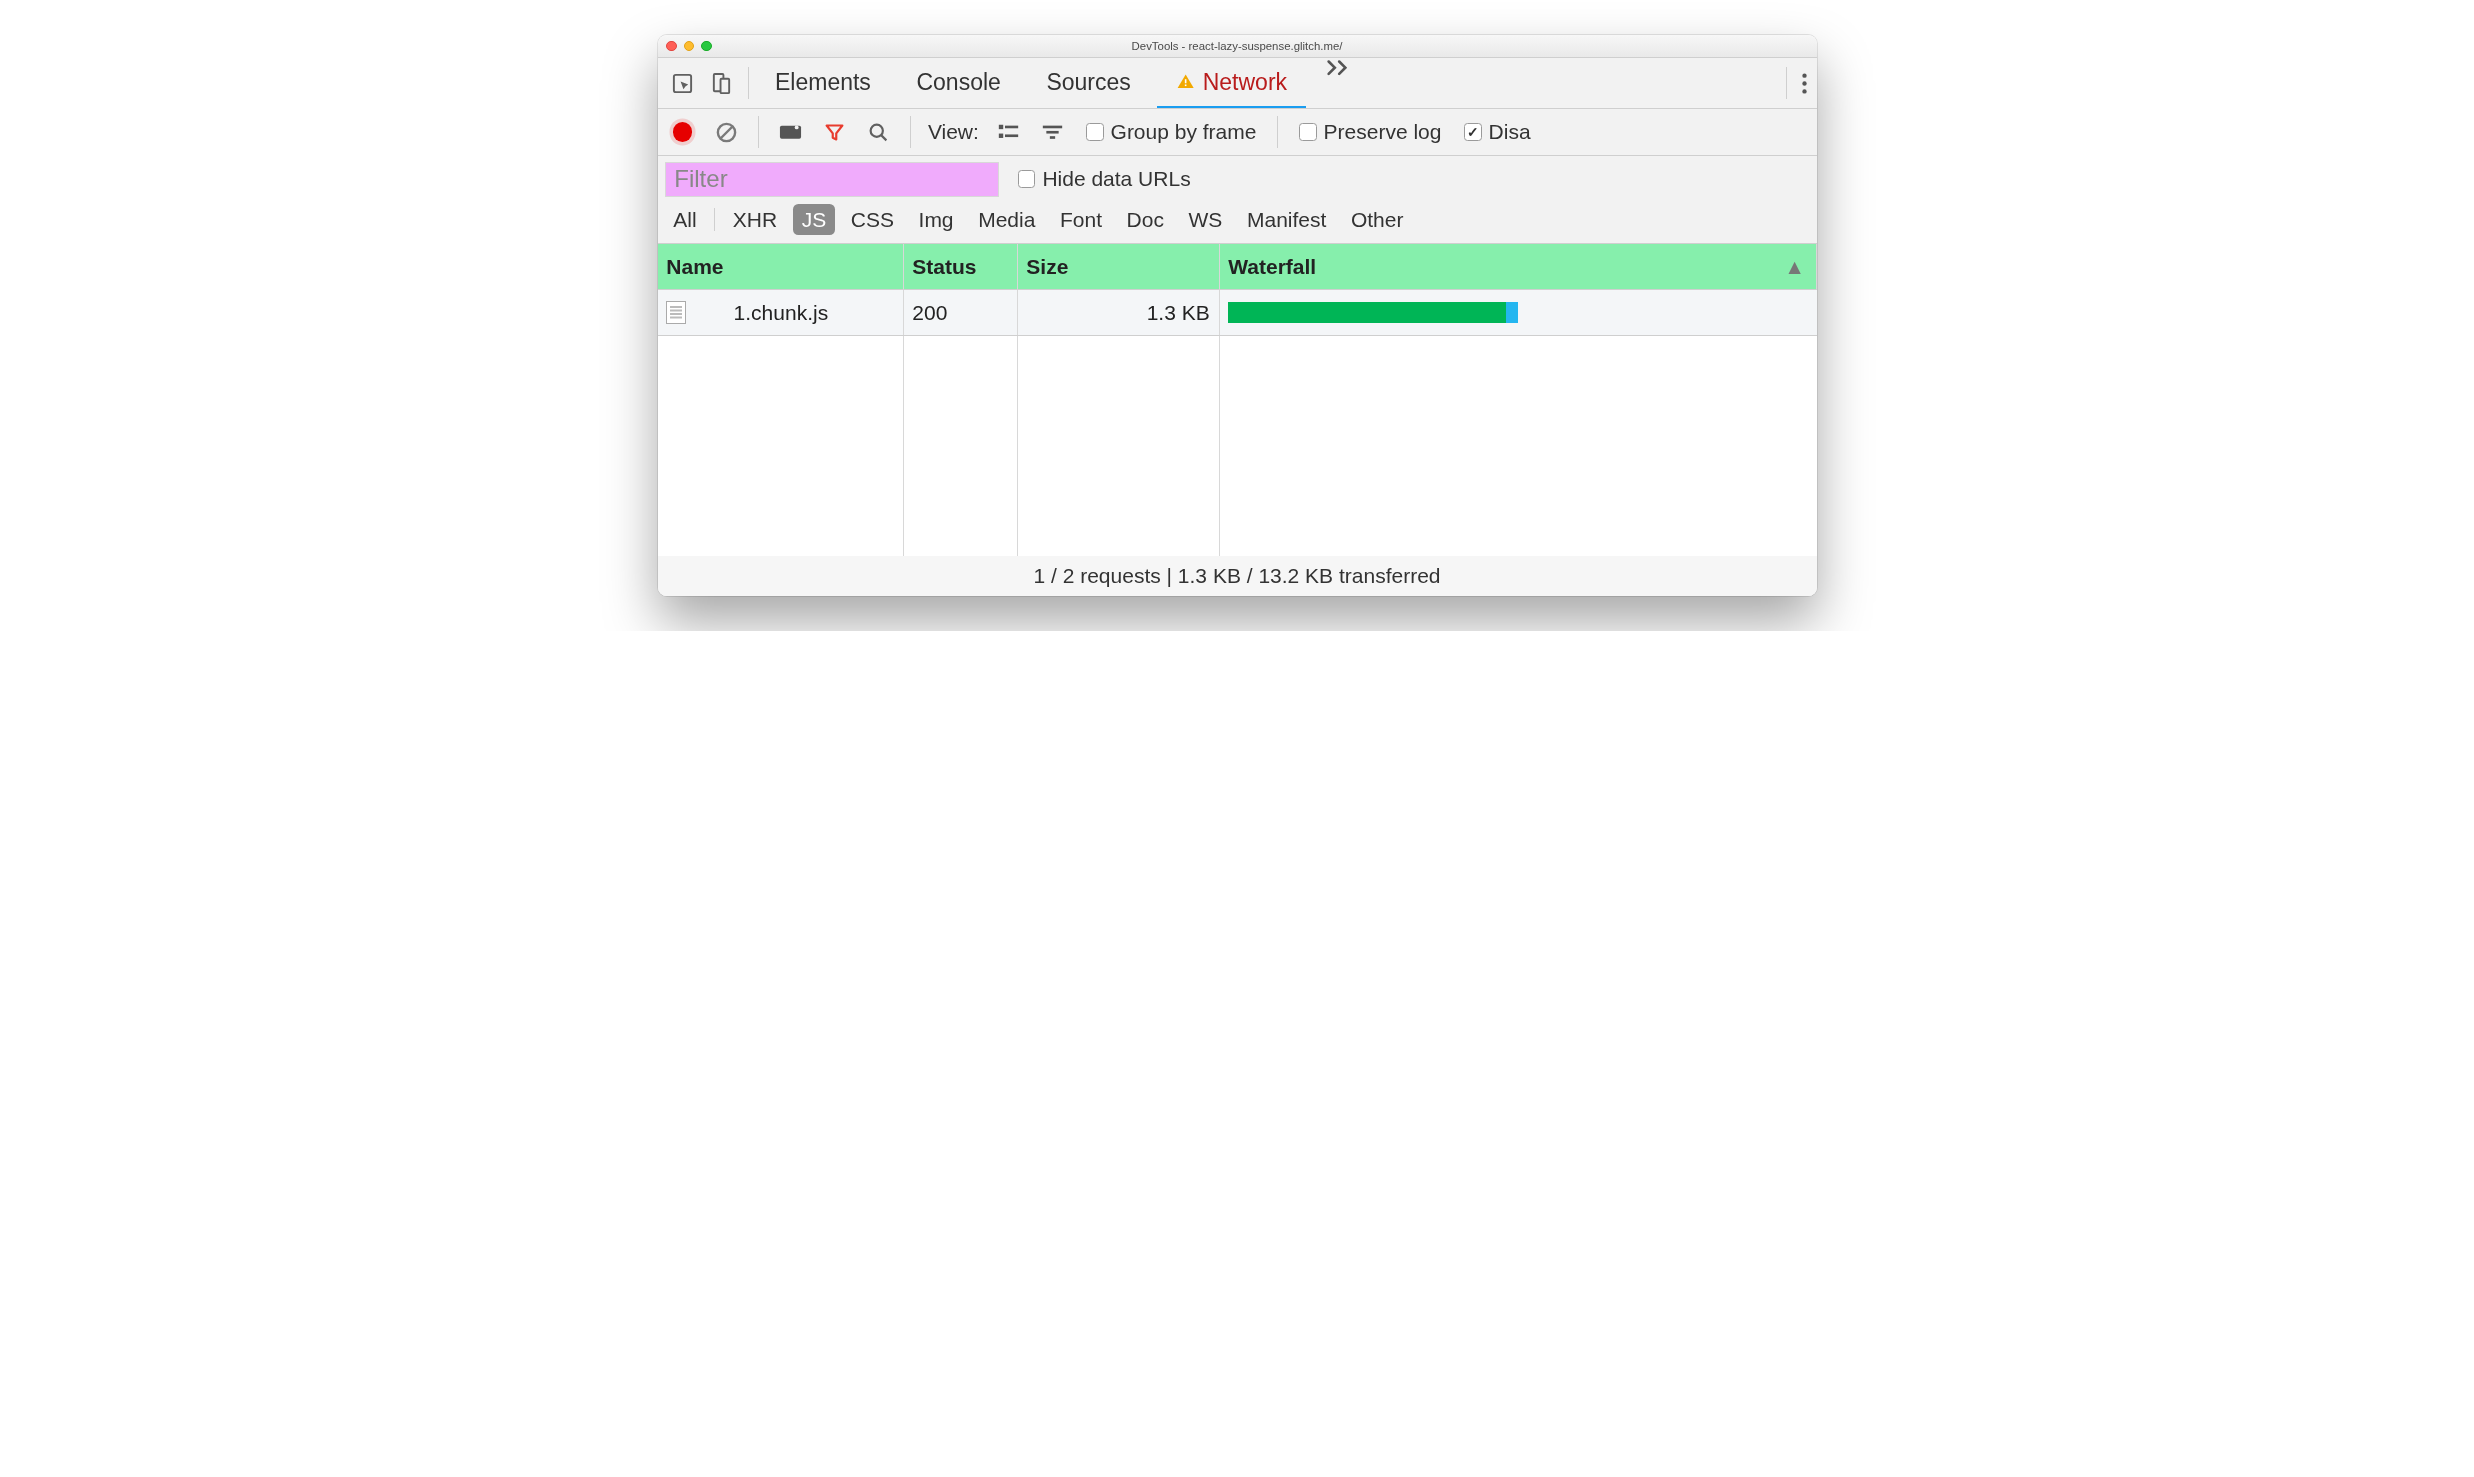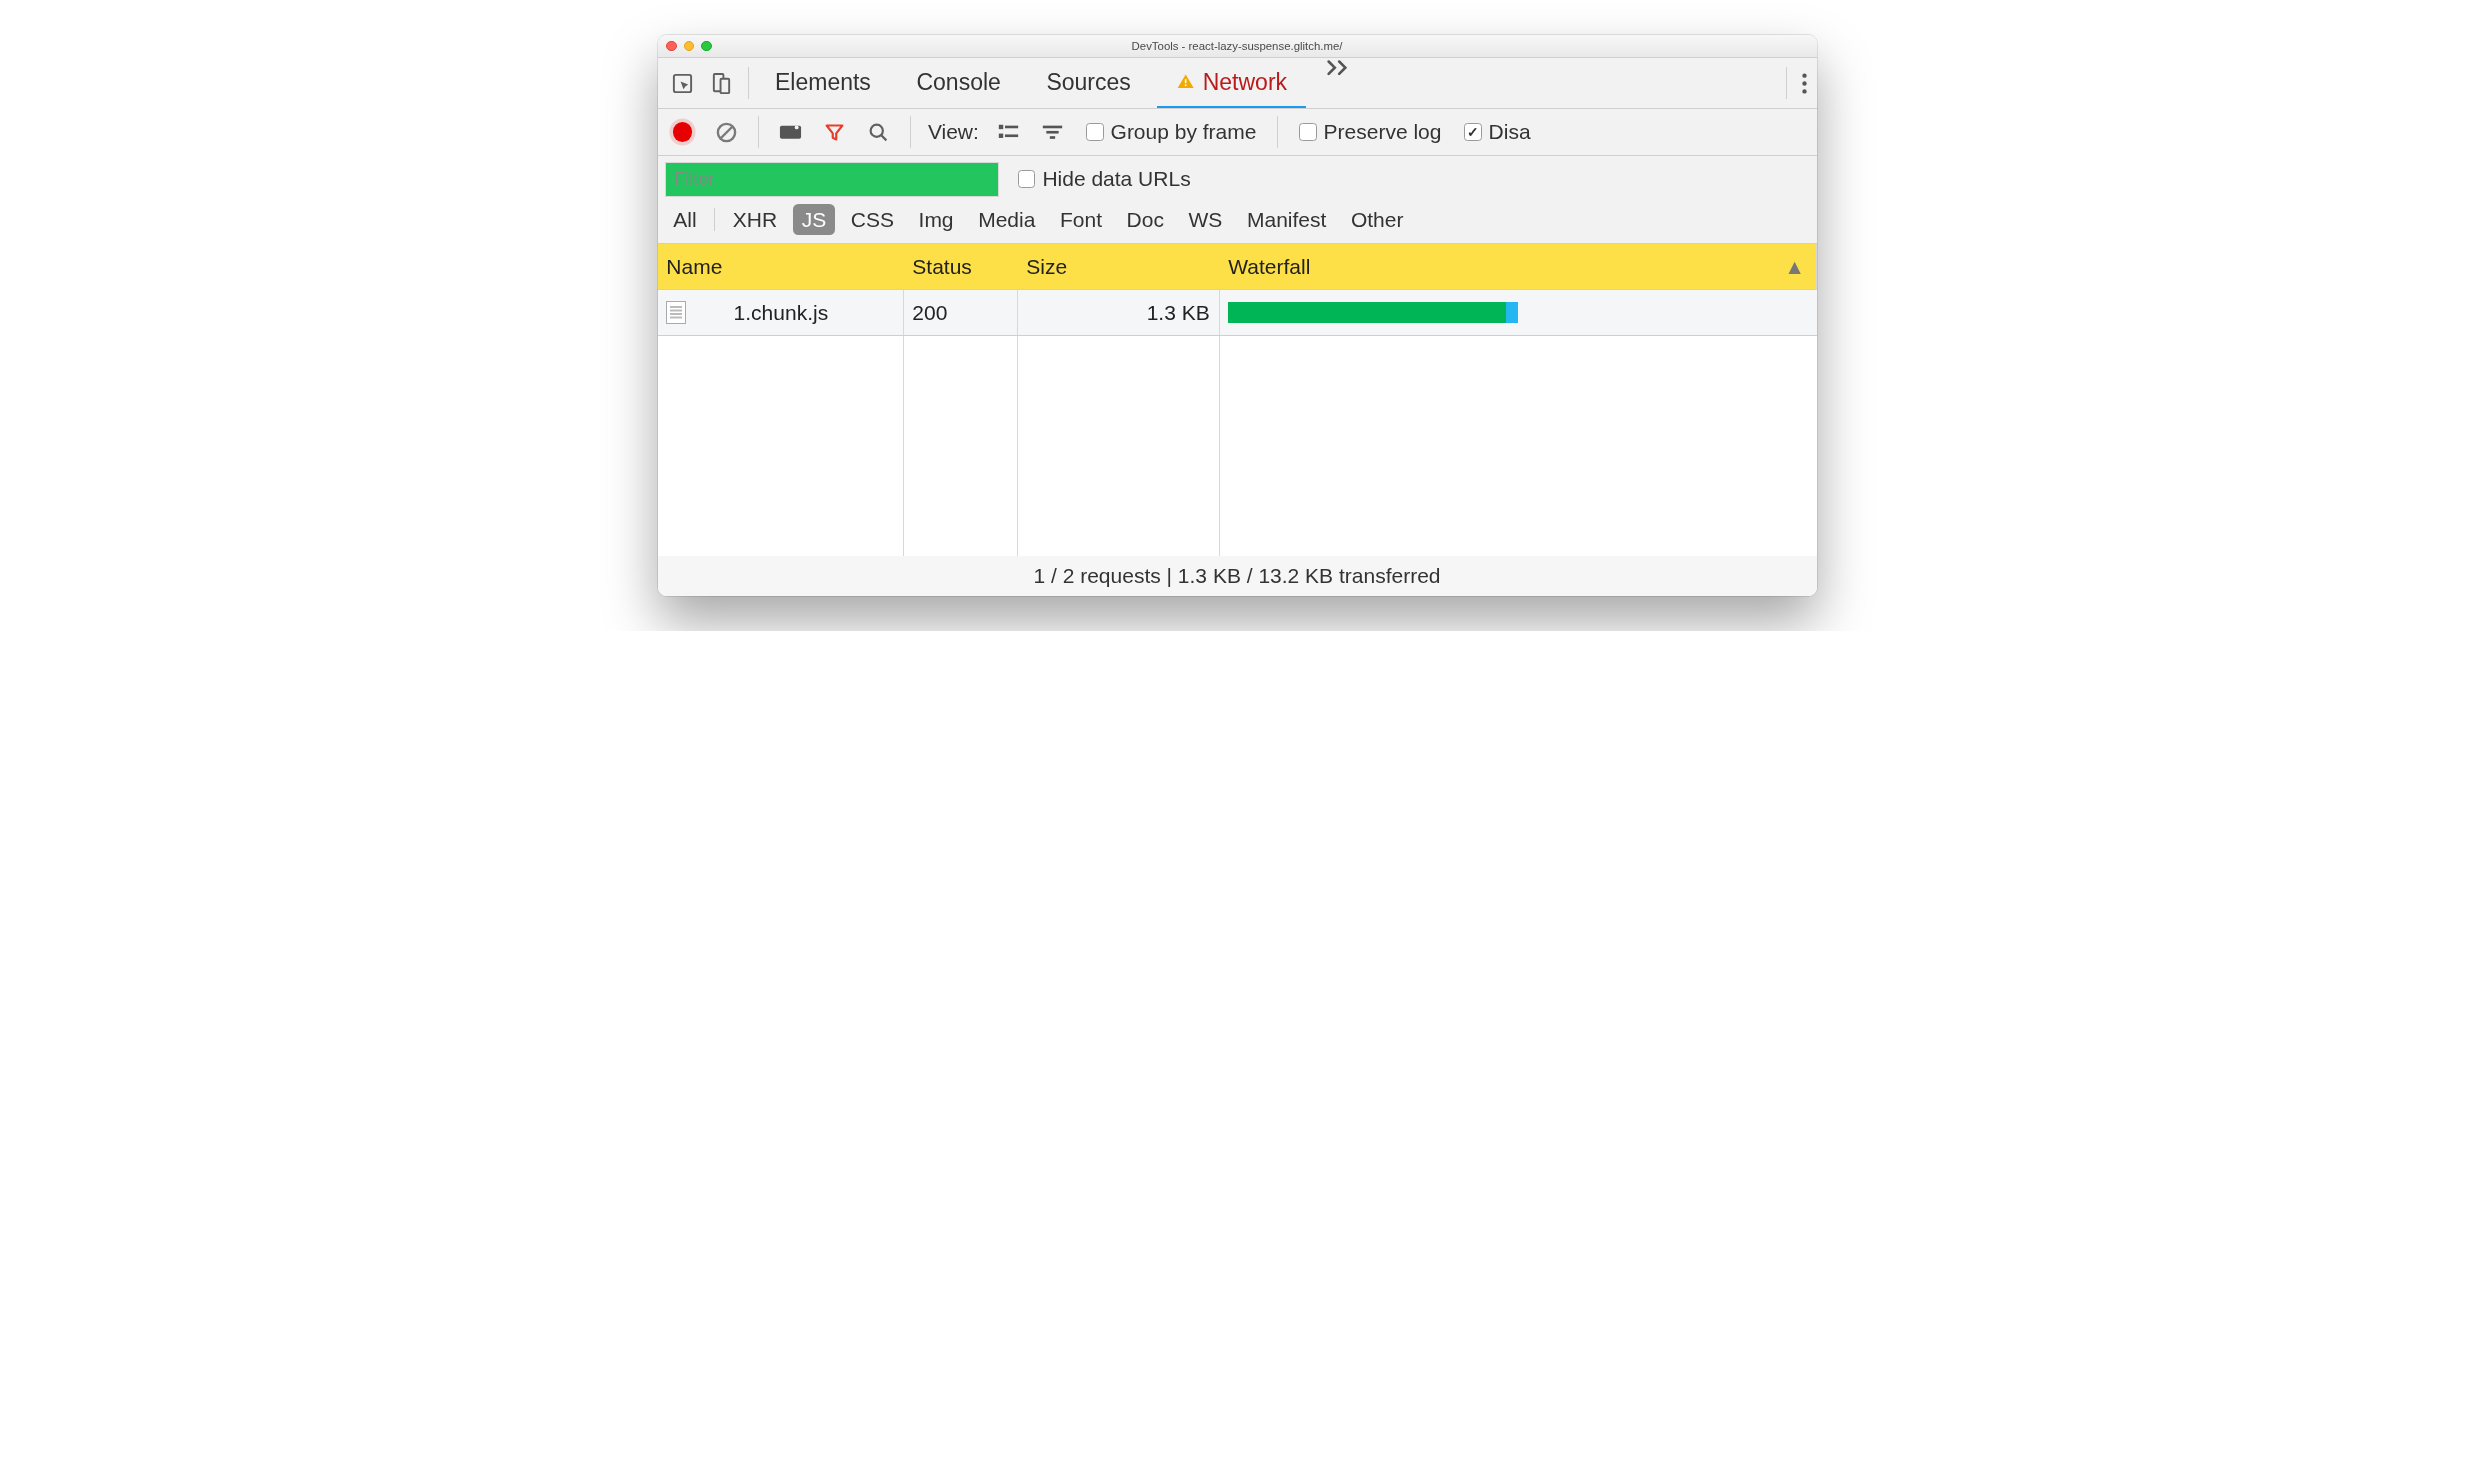--- a/index.html
+++ b/index.html
@@ -102,22 +102,22 @@
   
   .filterbar {
     display:flex; align-items:center; gap:19.3px;
     height:46px; padding:0 7px;
     background:#f2f2f2;
     font-size:21px; color:#333;
   }
   .filter-input{
     width:334px; height:35px;
     border:0.9px solid #d8d8d8;
-    background:#22c55e;
-    font-size:18px; padding:0 8.8px; color:#555;
+    background:#f0abfc;
+    font-size:24px; padding:0 8.8px; color:#555;
   }
   .filter-input::placeholder{ color:#888; }
   
   .typebar {
     display:flex; align-items:center; gap:7px;
     height:42px; padding:0 7px 5.3px 7px;
     background:#f2f2f2;
     border-bottom:0.9px solid #cfcfcf;
     font-size:21px; color:#333;
   }
@@ -129,21 +129,21 @@
     display:grid;
     grid-template-columns: 246px 114px 202px 1fr;
     font-size:21px; color:#222;
     border-bottom:0.9px solid #cfcfcf;
   }
   .th, .td {
     border-right:0.9px solid #d8d8d8;
     padding:10.5px 8.8px;
     display:flex; align-items:center;
   }
-  .th { background:#fde047; border-bottom:0.9px solid #cfcfcf; font-weight:400; color:#222; position:relative;}
+  .th { background:#86efac; border-bottom:0.9px solid #cfcfcf; font-weight:700; color:#222; position:relative;}
   .th:last-child, .td:last-child { border-right:none; }
   .th .sort-tri {
     position:absolute; right:10.5px; color:#777;
   }
   .row .td { background:#f4f6f8;gap:41px; }
   .td.size { justify-content:flex-end; }
   .file-icon {
     width:19.3px;height:23px;border:0.9px solid #aaa;background:#fff;margin-right:7px;
     position:relative;
   }

